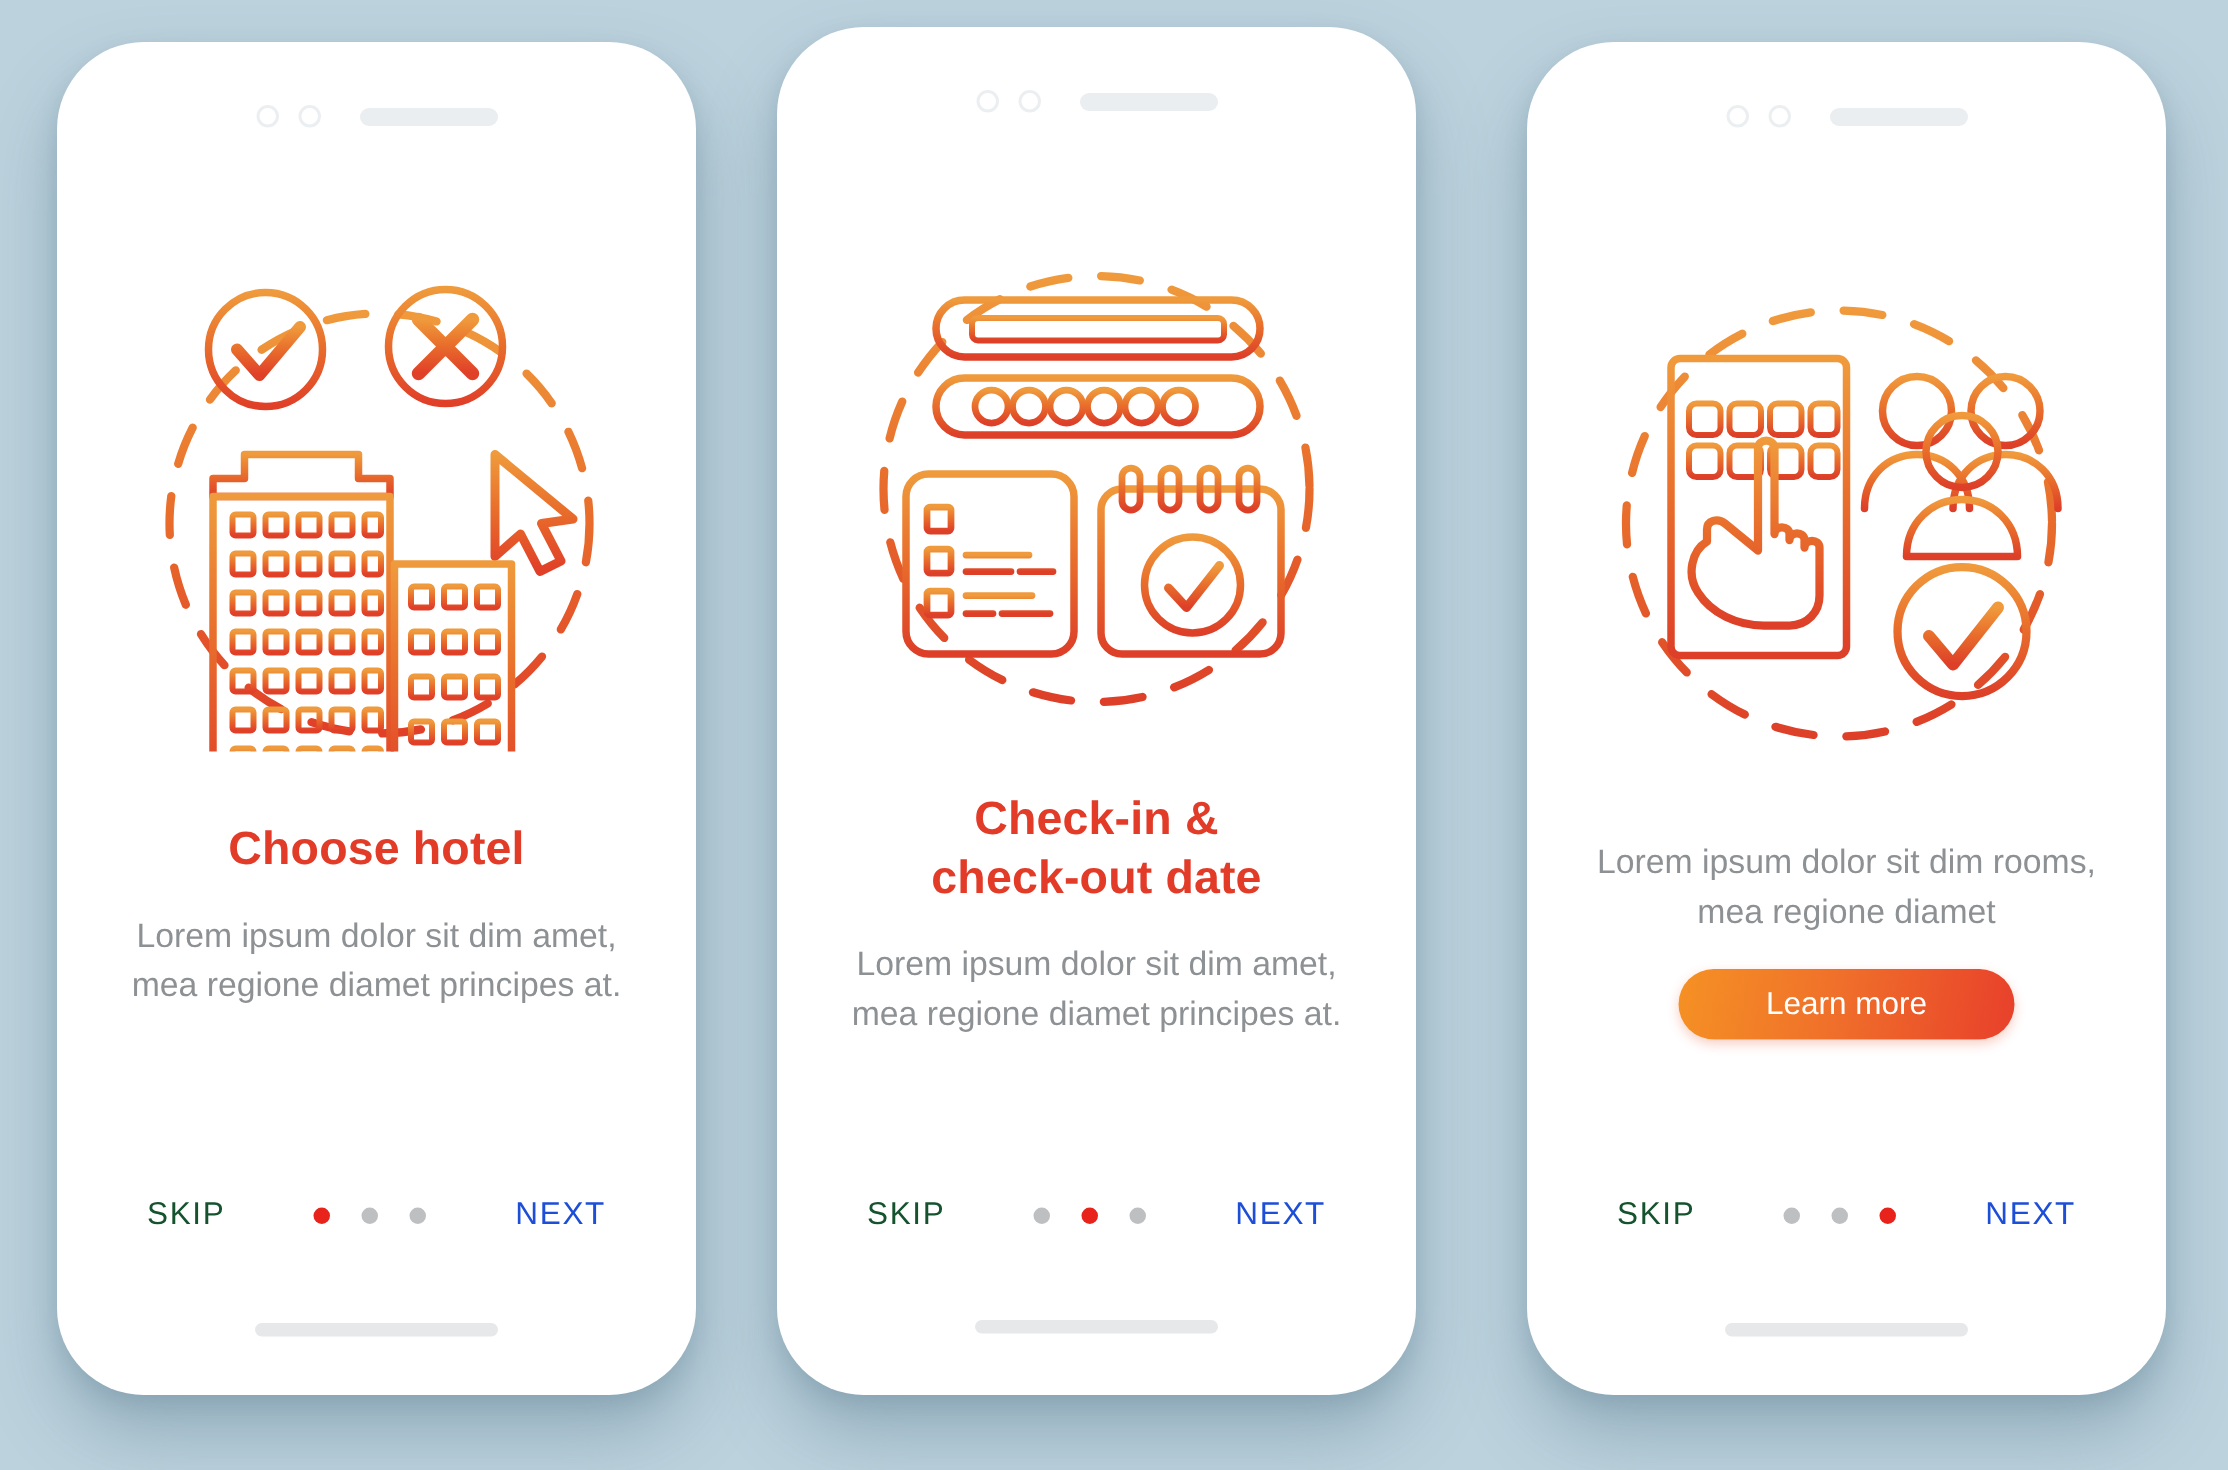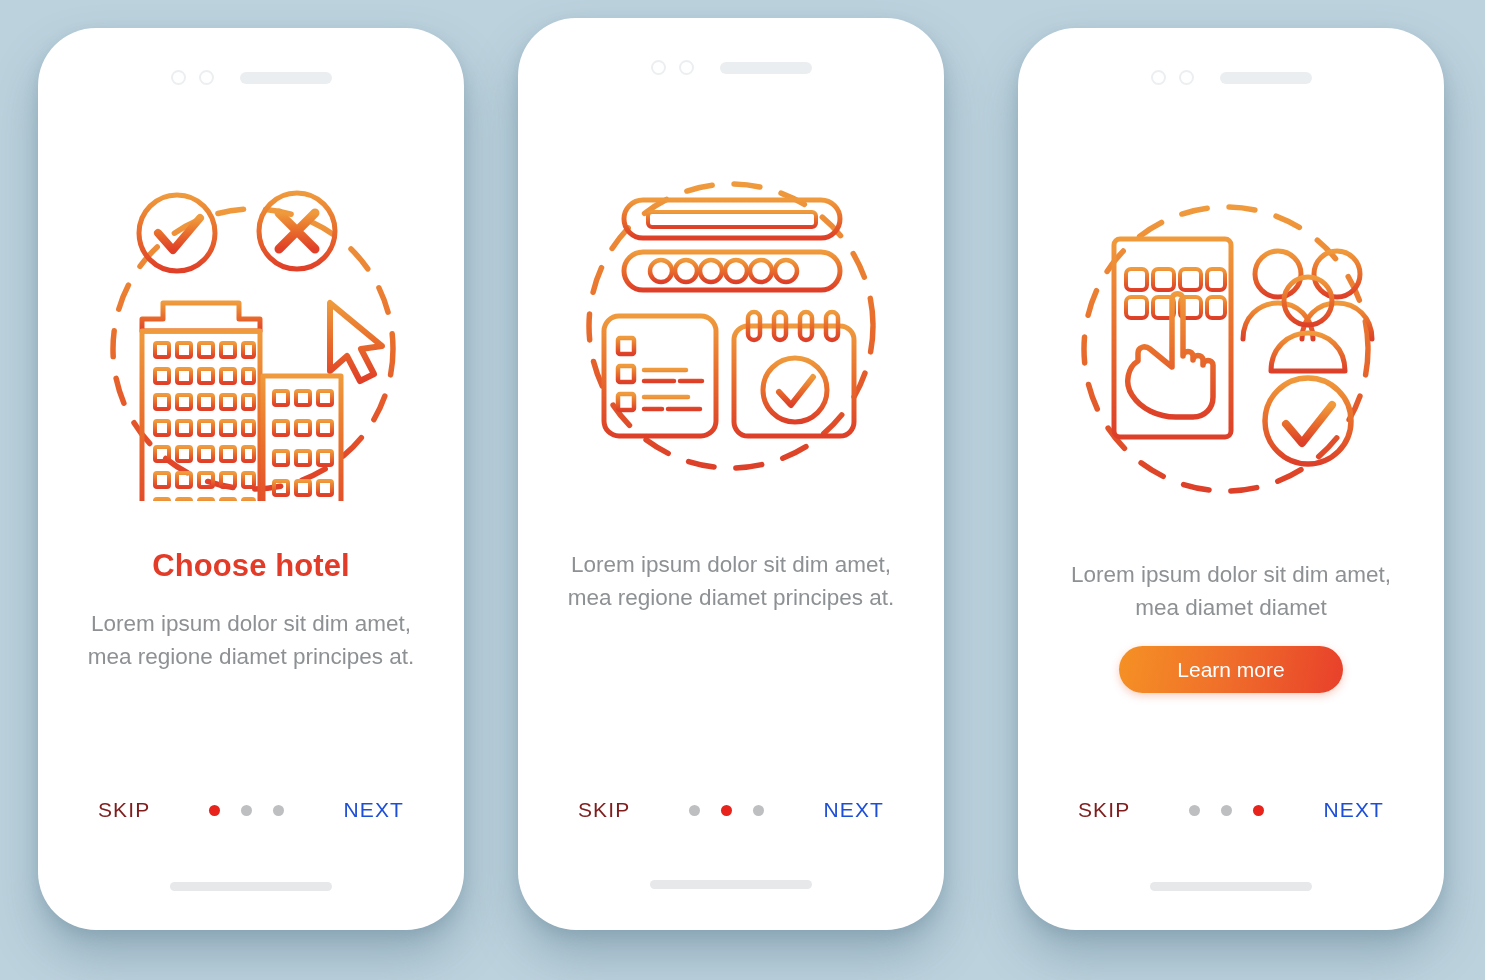--- a/index.html
+++ b/index.html
@@ -71,21 +71,21 @@
     color:#ffffff; font-size:21px; font-weight:normal;
     font-family:"Liberation Sans", sans-serif;
     box-shadow:0 3px 8px rgba(230,80,40,0.28);
   }
 
   
   .nav { position:absolute; left:0; width:100%;
          display:flex; align-items:center; justify-content:space-between;
          padding:0 60px; }
   .n1 { top:770px; } .n2 { top:780px; } .n3 { top:770px; }
-  .skip { color:#7f1d1d; font-size:21px; letter-spacing:1.1px;
+  .skip { color:#14532d; font-size:21px; letter-spacing:1.1px;
           cursor:pointer; }
   .next { color:#1d4ed8; font-size:21px; letter-spacing:1.1px;
           cursor:pointer; }
   .dots { display:flex; gap:21px; align-items:center; }
   .dot { width:11px; height:11px; border-radius:50%; background:#bdbfc1;
          cursor:pointer; }
   .dot.on { background:#e8231b; }
 
   
   .home { position:absolute; left:50%; transform:translateX(-50%);
@@ -284,20 +284,22 @@
             <rect x="250" y="144" width="12" height="28" rx="6"></rect>
           </g>
 
           <circle cx="219" cy="222" r="32" stroke-width="5"></circle>
           <path d="M203 224 l12 13 l22 -28" stroke-width="6"></path>
         </g>
       </svg>
     </div>
 
     <div class="content c2">
+      <div class="title" style="white-space:pre-line;">Check-in &amp;
+check-out date</div>
       <div class="desc">Lorem ipsum dolor sit dim amet, mea regione diamet principes at.</div>
     </div>
 
     <div class="nav n2">
       <span class="skip">SKIP</span>
       <span class="dots">
         <span class="dot"></span>
         <span class="dot on"></span>
         <span class="dot"></span>
       </span>
@@ -374,21 +376,21 @@
             <path d="M195 180 c0 -23 17 -38 37 -38 c20 0 37 15 37 38 z"></path>
           </g>
 
           <circle cx="232" cy="230" r="43" stroke-width="5.5"></circle>
           <path d="M210 233 l16 19 l30 -38" stroke-width="8"></path>
         </g>
       </svg>
     </div>
 
     <div class="content c3">
-      <div class="desc">Lorem ipsum dolor sit dim amet, mea diamet diamet</div>
+      <div class="desc">Lorem ipsum dolor sit dim rooms, mea regione diamet</div>
       <div class="cta-wrap">
         <button class="cta">Learn more</button>
       </div>
     </div>
 
     <div class="nav n3">
       <span class="skip">SKIP</span>
       <span class="dots">
         <span class="dot"></span>
         <span class="dot"></span>

